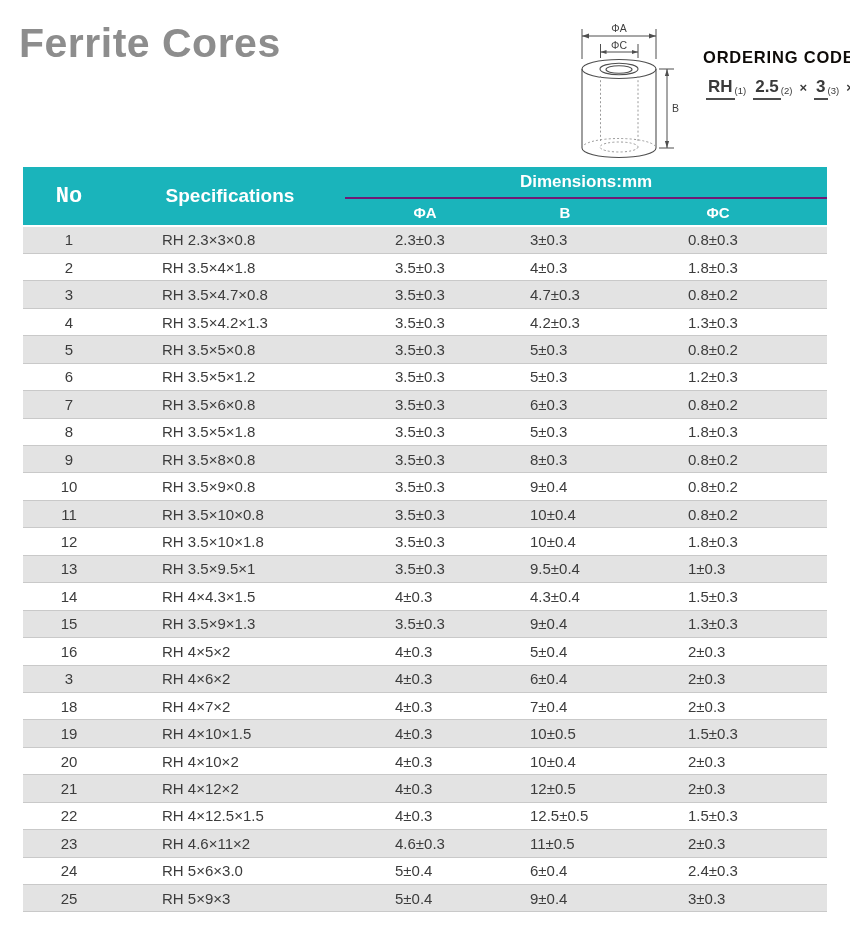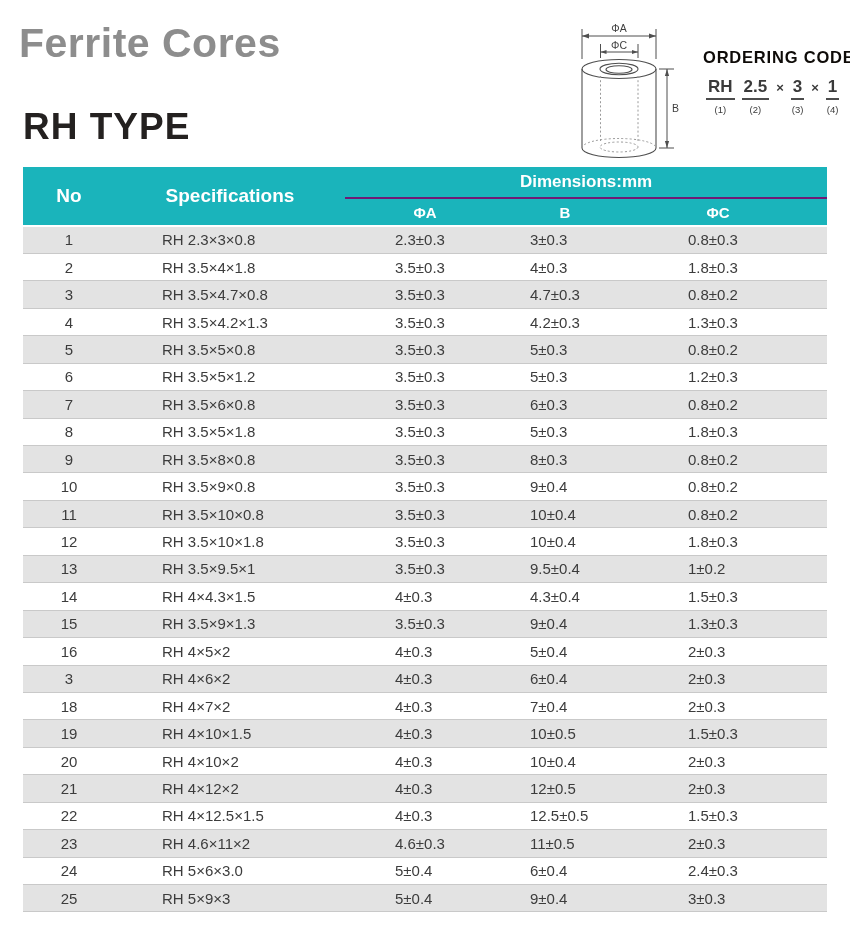--- a/index.html
+++ b/index.html
@@ -14,32 +14,32 @@
   .type-title    { position:absolute; left:23px;  top:106px; font-size:37px; font-weight:bold; color:#242120; letter-spacing:1px; }
 
   
   .core-diagram { position:absolute; left:556px; top:0px; }
   .core-diagram text { font-family:"Liberation Sans", sans-serif; }
 
   
   .ordering { position:absolute; left:703px; top:48px; width:147px; }
   .ordering-title { font-size:16.5px; font-weight:bold; letter-spacing:0.8px; color:#0e0b08; white-space:nowrap; }
   .code-line { display:flex; align-items:flex-start; margin-top:11px; margin-left:3px; gap:7px; }
-  .code-part { display:flex; flex-direction:column; align-items:center; }
+  .code-part { display:flex; flex-direction:row; align-items:center; }
   .code-text { font-size:17px; font-weight:bold; color:#3a3a3a; border-bottom:2px solid #4c4c4c; padding:0 2px 2px 2px; line-height:1.05; }
   .code-num  { font-size:9.5px; color:#3a3a3a; margin-top:4px; }
   .code-x    { font-size:13px; font-weight:bold; color:#3a3a3a; margin-top:2px; }
   .legend { margin-top:14px; margin-left:6px; display:grid; grid-template-columns:89px auto; row-gap:4px; }
   .legend-item { white-space:nowrap; font-size:11.5px; font-weight:bold; color:#1c1916; }
   .legend-num { font-size:10.5px; margin-right:2px; }
 
   
   .spec-table { position:absolute; left:23px; top:167px; width:804px; border-collapse:collapse; table-layout:fixed; }
   .spec-table th { background:#1ab4bb; color:#ffffff; font-weight:bold; }
-  .th-no   { font-size:19px; }
+  .th-no   { font-size:22px;font-family:Liberation Mono, monospace; }
   .th-spec { font-size:19px; }
   .th-dims { font-size:17px; height:31px; border-bottom:2px solid #701a75; text-align:center; }
   .th-sub  { font-size:15px; height:28px; text-align:center; }
   .th-a { padding-left:25px; }
   .th-b { padding-left:15px; }
   .th-c { padding-right:26px; }
 
   .spec-table tbody td { height:27.45px; font-size:15px; color:#3c3c3c; border-bottom:1px solid #c9c9c9; background:#ffffff; white-space:nowrap; }
   .spec-table tbody tr.stripe td { background:#e3e3e3; }
   .spec-table tbody tr:first-child td { border-top:2px solid #ffffff; }
@@ -48,21 +48,20 @@
   .td-a    { padding-left:50px; }
   .td-b    { padding-left:50px; }
   .td-c    { padding-left:53px; }
 </style>
 </head>
 <body>
 
 <div class="page">
 
   <div class="page-title">Ferrite Cores</div>
-  <div class="type-title">RH TYPE</div>
 
   <svg class="core-diagram" viewBox="0 0 150 165" width="150" height="165" aria-hidden="true">
 
     <g fill="none" stroke="#4f4f4f" stroke-width="1.1">
       <ellipse cx="63" cy="69" rx="37" ry="9.5"></ellipse>
       <ellipse cx="63" cy="69" rx="19" ry="5.8"></ellipse>
       <ellipse cx="63" cy="69.5" rx="13" ry="3.8"></ellipse>
       <line x1="26" y1="69" x2="26" y2="148"></line>
       <line x1="100" y1="69" x2="100" y2="148"></line>
       <path d="M26 148 A37 9.5 0 0 0 100 148"></path>
@@ -228,21 +227,21 @@
     <td class="td-spec">RH 3.5×10×1.8</td>
     <td class="td-a">3.5±0.3</td>
     <td class="td-b">10±0.4</td>
     <td class="td-c">1.8±0.3</td>
   </tr>
         <tr class="stripe">
     <td class="td-no">13</td>
     <td class="td-spec">RH 3.5×9.5×1</td>
     <td class="td-a">3.5±0.3</td>
     <td class="td-b">9.5±0.4</td>
-    <td class="td-c">1±0.2</td>
+    <td class="td-c">1±0.3</td>
   </tr>
         <tr>
     <td class="td-no">14</td>
     <td class="td-spec">RH 4×4.3×1.5</td>
     <td class="td-a">4±0.3</td>
     <td class="td-b">4.3±0.4</td>
     <td class="td-c">1.5±0.3</td>
   </tr>
         <tr class="stripe">
     <td class="td-no">15</td>

